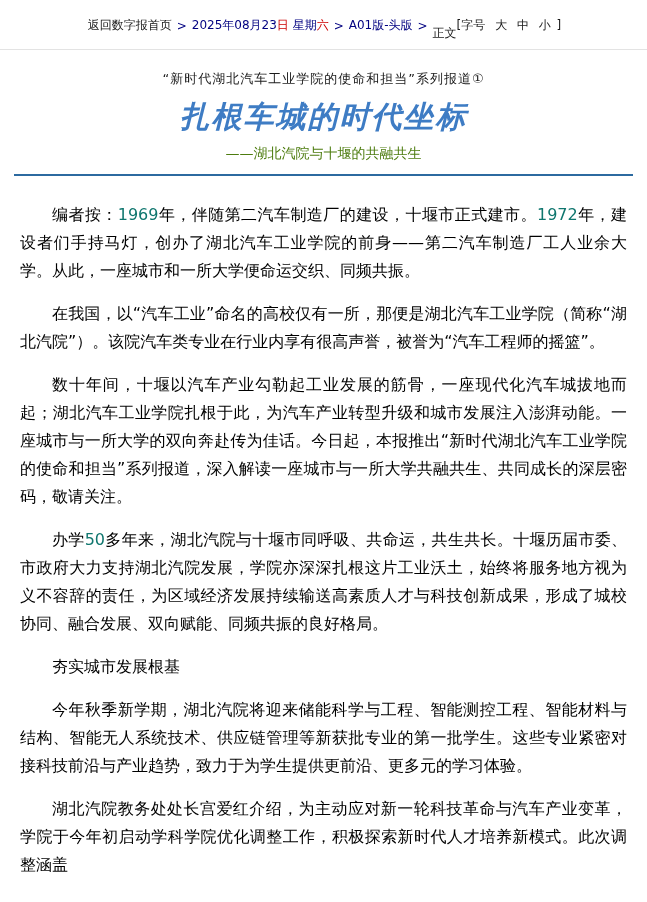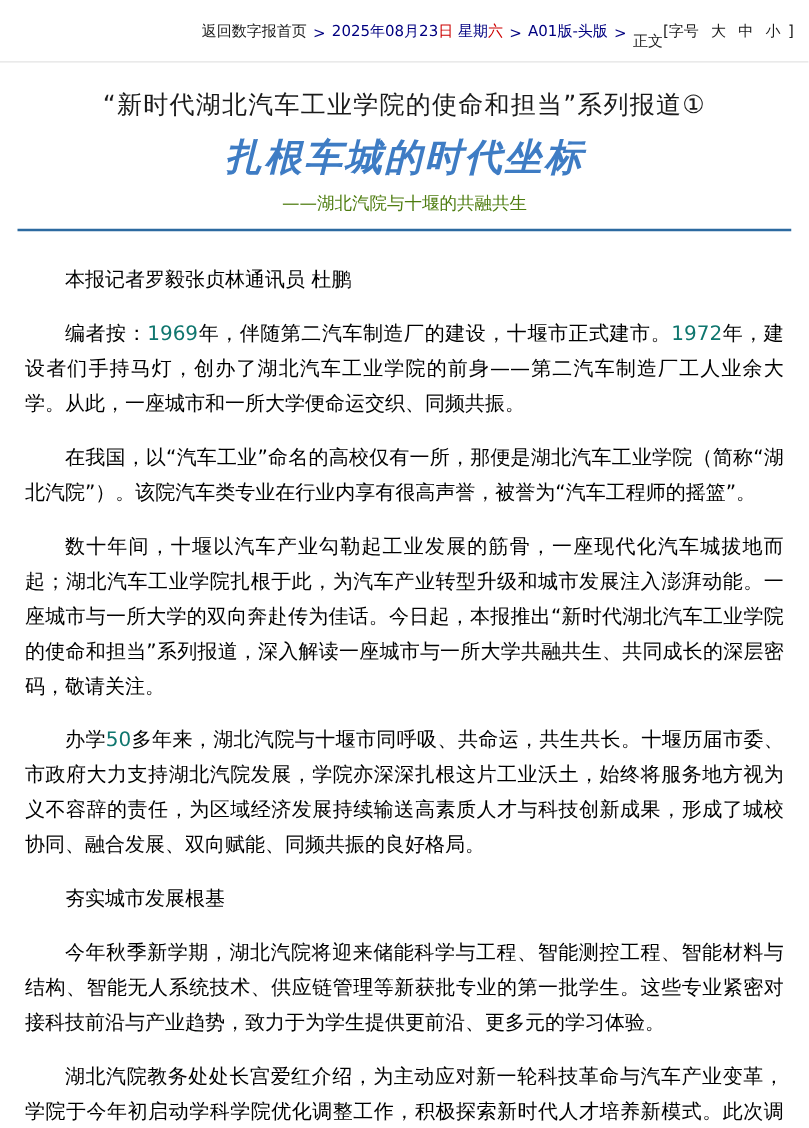--- a/index.html
+++ b/index.html
@@ -13,21 +13,21 @@
     position: relative;
     width: 647px;
     height: 902px;
     margin: 0 auto;
     background: #ffffff;
     overflow: hidden;
   }
   
   .topbar {
     display: flex;
-    justify-content: flex-end;
+    justify-content: center;
     align-items: center;
     padding: 9px 12px 7px 14px;
     font-size: 12px;
     border-bottom: 1px solid #e3e3e3;
     white-space: nowrap;
   }
   .crumbs { display: flex; align-items: center; }
   .navlink {
     color: #000080;
     text-decoration: none;
@@ -40,21 +40,21 @@
   .fontsize { color: #1a1a1a; }
   .fontsize a {
     color: #1a1a1a;
     text-decoration: none;
     cursor: pointer;
     margin-left: 6px;
   }
   .fontsize .suffix { margin-left: 2px; }
   
   .header { text-align: center; padding-top: 20px; }
-  .kicker { font-size: 20px; color: #1a1a1a; letter-spacing: 1px; }
+  .kicker { font-size: 13px; color: #1a1a1a; letter-spacing: 1px; }
   .title {
     font-size: 30px;
     font-weight: bold;
     color: #3e7cc4;
     margin: 9px 0 7px;
     letter-spacing: 2px;
     font-style: italic;
   }
   .subtitle { font-size: 14px; font-weight: normal; color: #4d7c0f; }
   .rule {
@@ -101,21 +101,20 @@
 
   <div class="header">
     <div class="kicker">“新时代湖北汽车工业学院的使命和担当”系列报道①</div>
     <h1 class="title">扎根车城的时代坐标</h1>
     <div class="subtitle">——湖北汽院与十堰的共融共生</div>
   </div>
 
   <hr class="rule">
 
   <div class="article-body">
-      <p><span>本报记者罗毅张贞林通讯员 杜鹏</span></p>
       <p><span>编者按：</span><span class="num">1969</span><span>年，伴随第二汽车制造厂的建设，十堰市正式建市。</span><span class="num">1972</span><span>年，建设者们手持马灯，创办了湖北汽车工业学院的前身——第二汽车制造厂工人业余大学。从此，一座城市和一所大学便命运交织、同频共振。</span></p>
       <p><span>在我国，以“汽车工业”命名的高校仅有一所，那便是湖北汽车工业学院（简称“湖北汽院”）。该院汽车类专业在行业内享有很高声誉，被誉为“汽车工程师的摇篮”。</span></p>
       <p><span>数十年间，十堰以汽车产业勾勒起工业发展的筋骨，一座现代化汽车城拔地而起；湖北汽车工业学院扎根于此，为汽车产业转型升级和城市发展注入澎湃动能。一座城市与一所大学的双向奔赴传为佳话。今日起，本报推出“新时代湖北汽车工业学院的使命和担当”系列报道，深入解读一座城市与一所大学共融共生、共同成长的深层密码，敬请关注。</span></p>
       <p><span>办学</span><span class="num">50</span><span>多年来，湖北汽院与十堰市同呼吸、共命运，共生共长。十堰历届市委、市政府大力支持湖北汽院发展，学院亦深深扎根这片工业沃土，始终将服务地方视为义不容辞的责任，为区域经济发展持续输送高素质人才与科技创新成果，形成了城校协同、融合发展、双向赋能、同频共振的良好格局。</span></p>
       <p><span>夯实城市发展根基</span></p>
       <p><span>今年秋季新学期，湖北汽院将迎来储能科学与工程、智能测控工程、智能材料与结构、智能无人系统技术、供应链管理等新获批专业的第一批学生。这些专业紧密对接科技前沿与产业趋势，致力于为学生提供更前沿、更多元的学习体验。</span></p>
       <p><span>湖北汽院教务处处长宫爱红介绍，为主动应对新一轮科技革命与汽车产业变革，学院于今年初启动学科学院优化调整工作，积极探索新时代人才培养新模式。此次调整涵盖</span></p>
     </div>
 
 </div>

